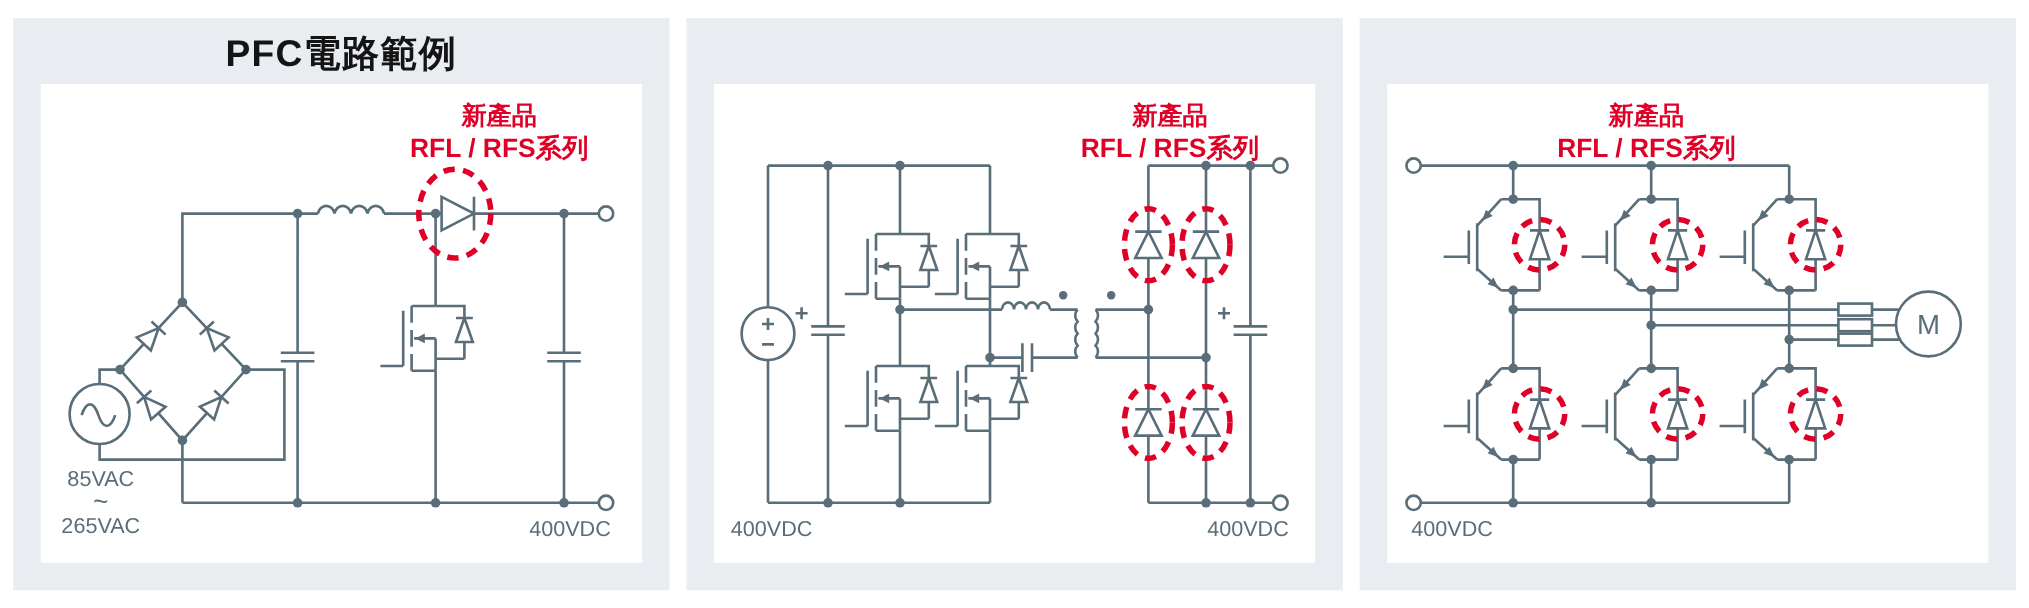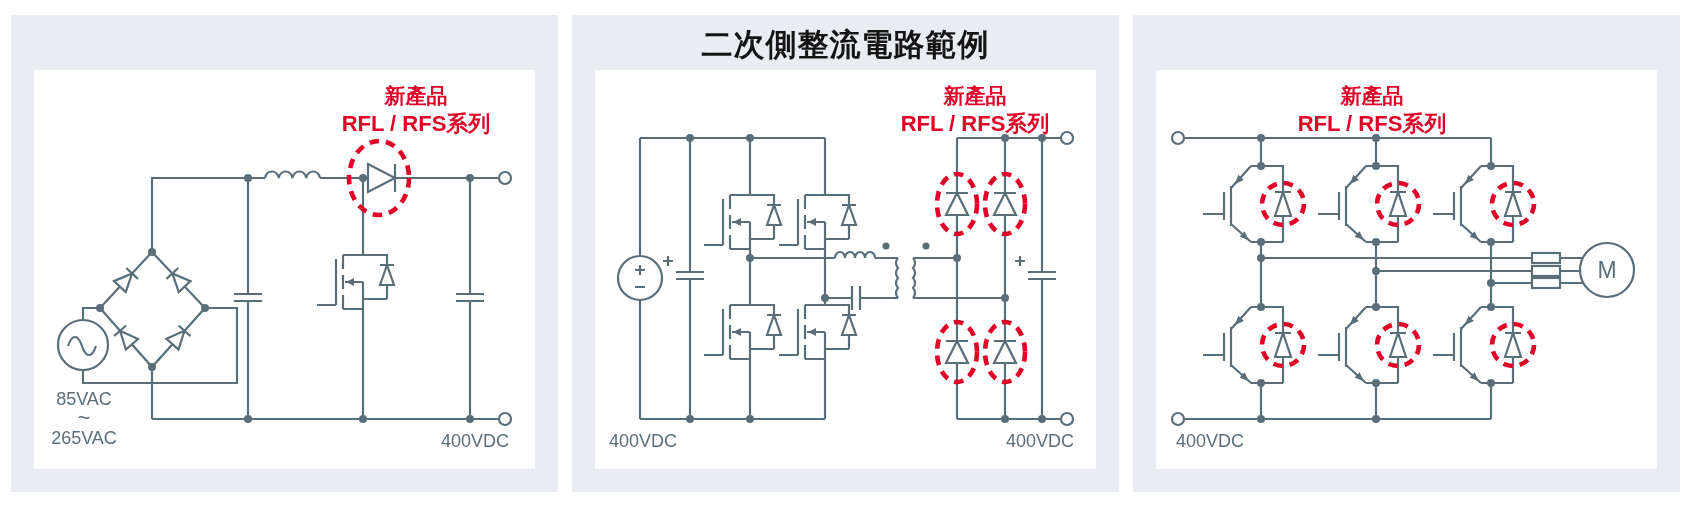--- a/index.html
+++ b/index.html
@@ -55,20 +55,21 @@
       <polygon points="-26,18 -22.7,8.7 -17.1,13.9" fill="#5a6e7a" stroke="none"></polygon>
       <polygon points="-12.2,74 -21.4,70.8 -16.4,65.2" fill="#5a6e7a" stroke="none"></polygon>
       <circle cx="0" cy="0" r="4" fill="#5a6e7a" stroke="none"></circle>
       <circle cx="0" cy="76" r="4" fill="#5a6e7a" stroke="none"></circle>
       <circle cx="22" cy="38" r="21" stroke="#e00027" stroke-width="4.6" fill="none" stroke-dasharray="9.5 7"></circle>
     </g>
   </defs>
 </svg>
 
 <div class="panel" id="panel1">
+  <h2>PFC電路範例</h2>
   <div class="canvas">
     <svg width="501" height="399" viewBox="34 70 501 399">
       <g class="w">
         <path d="M152,252 V178 H265 M320,178 H368 M395,178 H505"></path>
         <path d="M265,178 a7,8 0 0 1 13.75,0 a7,8 0 0 1 13.75,0 a7,8 0 0 1 13.75,0 a7,8 0 0 1 13.75,0"></path>
         <path d="M248,178 V294 M234,294 H262 M234,301 H262 M248,301 V419"></path>
         <path d="M363,178 V255 M363,309 V419"></path>
         <path d="M470,178 V294 M456,294 H484 M456,301 H484 M470,301 V419"></path>
         <path d="M152,419 H505 M152,367 V419"></path>
         <path d="M152,252 L100,308 L152,367 L205,308 Z"></path>
@@ -101,21 +102,20 @@
       <text class="badge2" x="416" y="131" text-anchor="middle">RFL / RFS系列</text>
       <text class="lbl" x="84" y="405" text-anchor="middle">85VAC</text>
       <text class="lbl-tilde" x="84" y="425" text-anchor="middle">~</text>
       <text class="lbl" x="84" y="444" text-anchor="middle">265VAC</text>
       <text class="lbl" x="509" y="447" text-anchor="end">400VDC</text>
     </svg>
   </div>
 </div>
 
 <div class="panel" id="panel2">
-  <h2>二次側整流電路範例</h2>
   <div class="canvas">
     <svg width="501" height="399" viewBox="595 70 501 399">
       <g class="w">
         <path d="M640,138 H825 M957,138 H1067 M640,419 H825 M957,419 H1067"></path>
         <path d="M640,138 V256 M640,300 V419"></path>
         <circle cx="640" cy="278" r="22"></circle>
         <path d="M635,270 H645 M640,265 V275 M635,287 H645"></path>
         <path d="M690,138 V272 M676,272 H704 M676,279 H704 M690,279 V419"></path>
         <path d="M663,261 H673 M668,256 V266"></path>
         <path d="M750,138 V195 M750,249 V305 M750,359 V419"></path>

